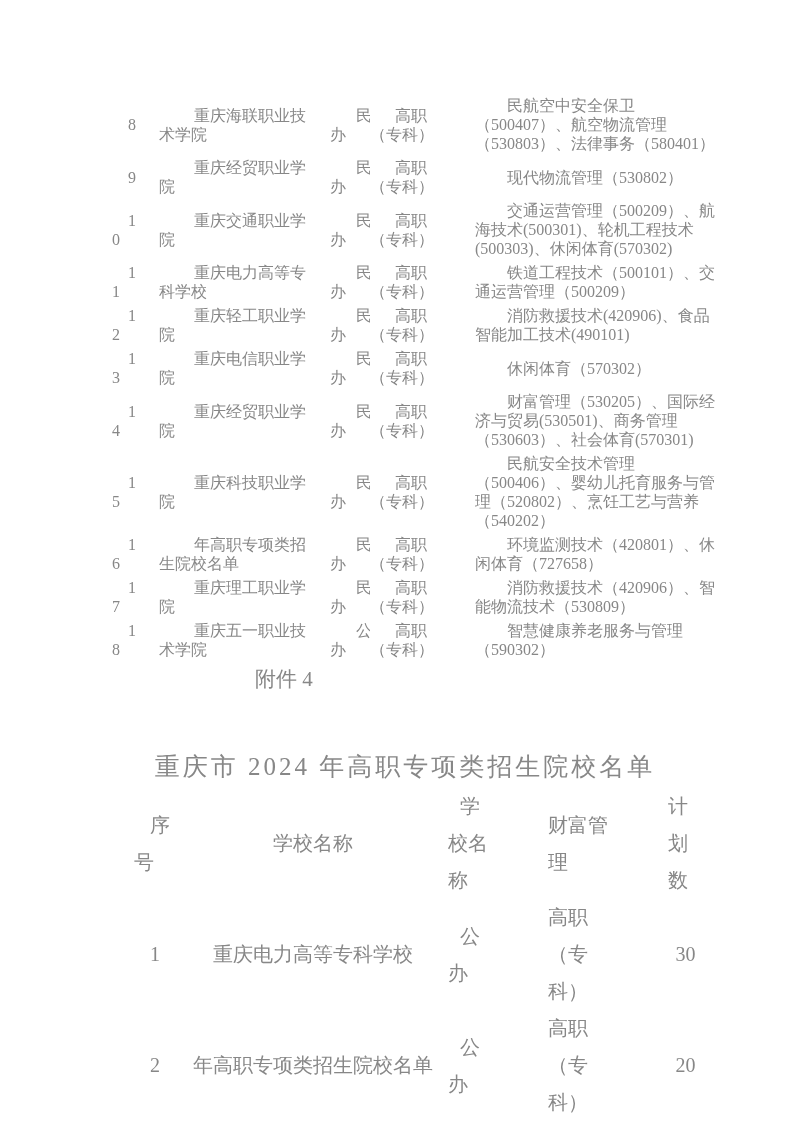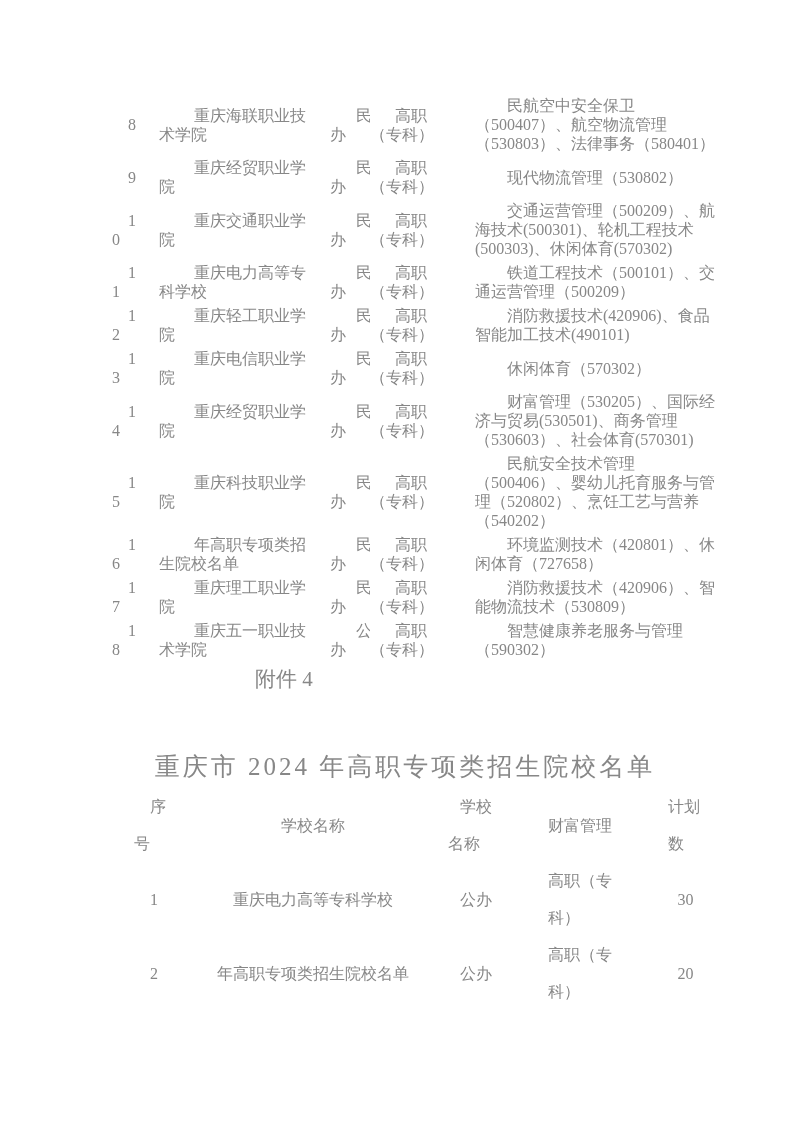--- a/index.html
+++ b/index.html
@@ -35,21 +35,21 @@
     margin:8px;text-align:center;
     font-size:25px;line-height:34px;font-weight:normal;
     letter-spacing:3px;
   }
   
   .t2{
     position:absolute;left:118px;top:788px;
     display:grid;
     grid-template-columns:60px 270px 100px 120px 47px;
     align-items:center;
-    font-size:16px;line-height:37px;
+    font-size:20px;line-height:37px;
   }
   .t2-no{width:34px;margin-left:16px;text-indent:16px;word-break:break-all;}
   .t2-school{width:100%;text-align:center;}
   .t2-nature{width:50px;text-indent:12px;}
   .t2-level{width:70px;}
   .t2-plan{width:35px;}
   .t2-plan-val{width:35px;text-align:center;}
 </style>
 </head>
 <body>

